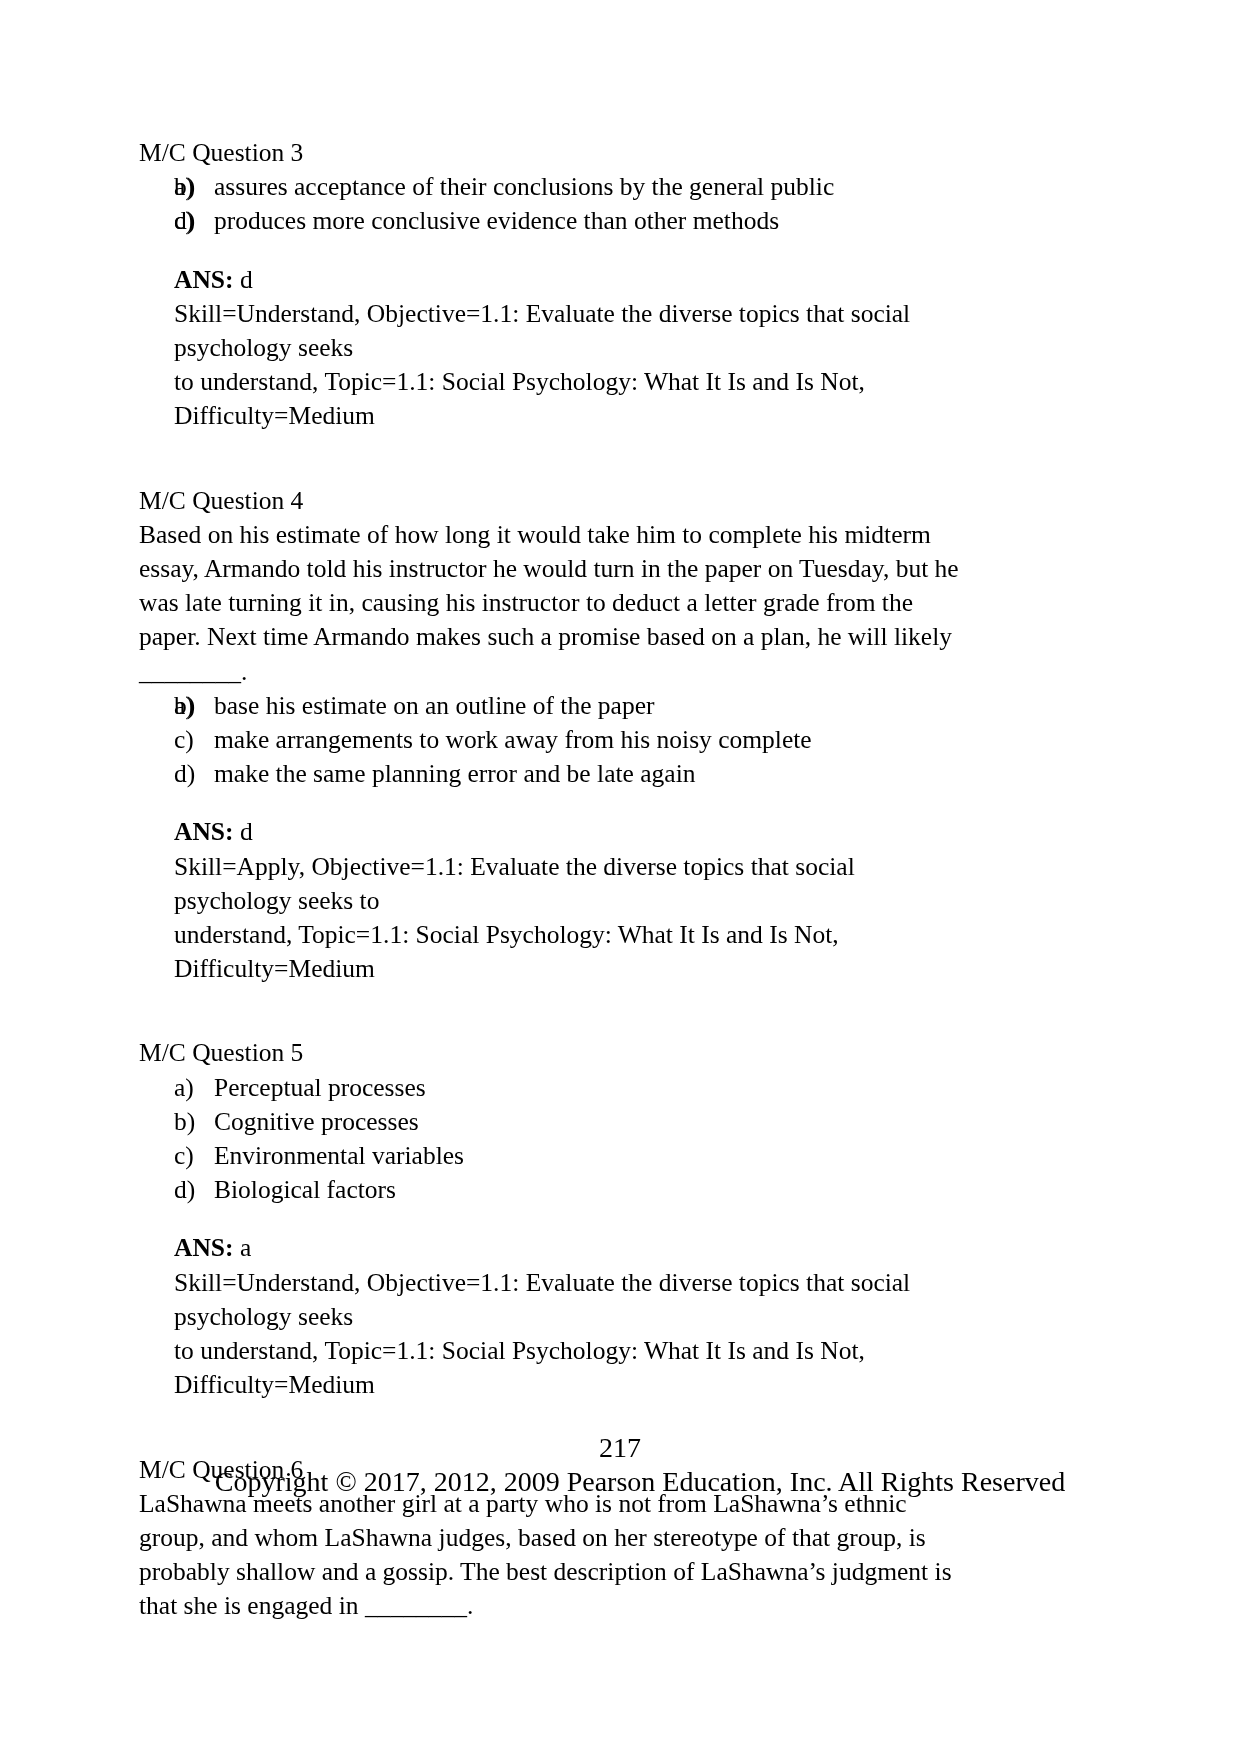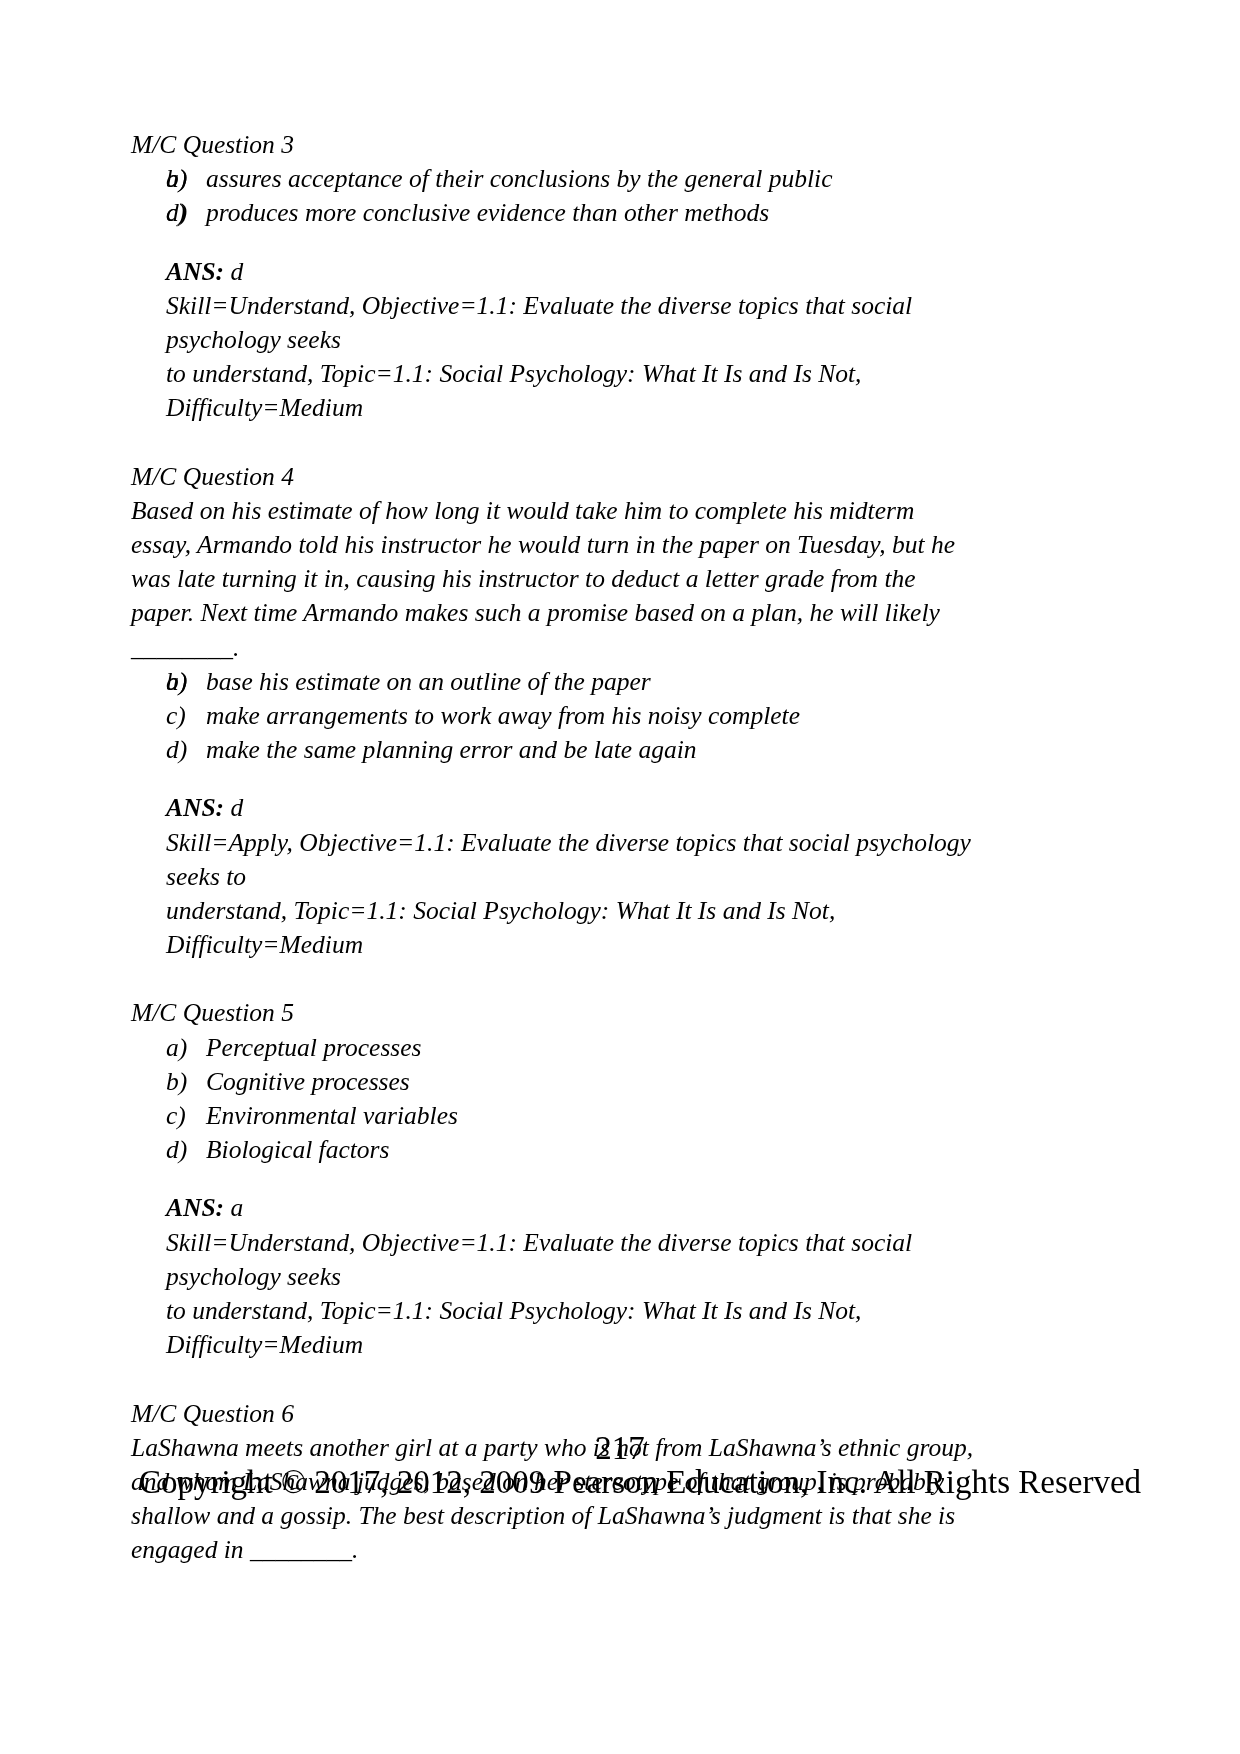--- a/index.html
+++ b/index.html
@@ -20,22 +20,21 @@
     height: 1754px;
     box-sizing: border-box;
     padding: 128px 140px 0 131px;
   }
   .content {
     width: 845px;
     font-size: 25.5px;
     line-height: 34.2px;
   }
   .qblock {
-    margin: 0;
-    font-style: italic;
+    margin: 8px;
   }
   .qtitle {
     margin: 0;
   }
   .qstem {
     margin: 0;
     text-align: left;
   }
   ol.options {
     list-style: none;
@@ -72,21 +71,21 @@
     display: block;
   }
   .gap-small { height: 24px; }
   .gap-q { height: 34px; }
   .footer {
     position: absolute;
     left: 0;
     right: 0;
     bottom: 0;
     text-align: center;
-    font-size: 33px;
+    font-size: 28px;
     line-height: 34.2px;
   }
   .footer .pageno {
     margin: 0;
   }
   .footer .copyright {
     margin: 0;
     padding-bottom: 255px;
     padding-left: 40px;
   }

